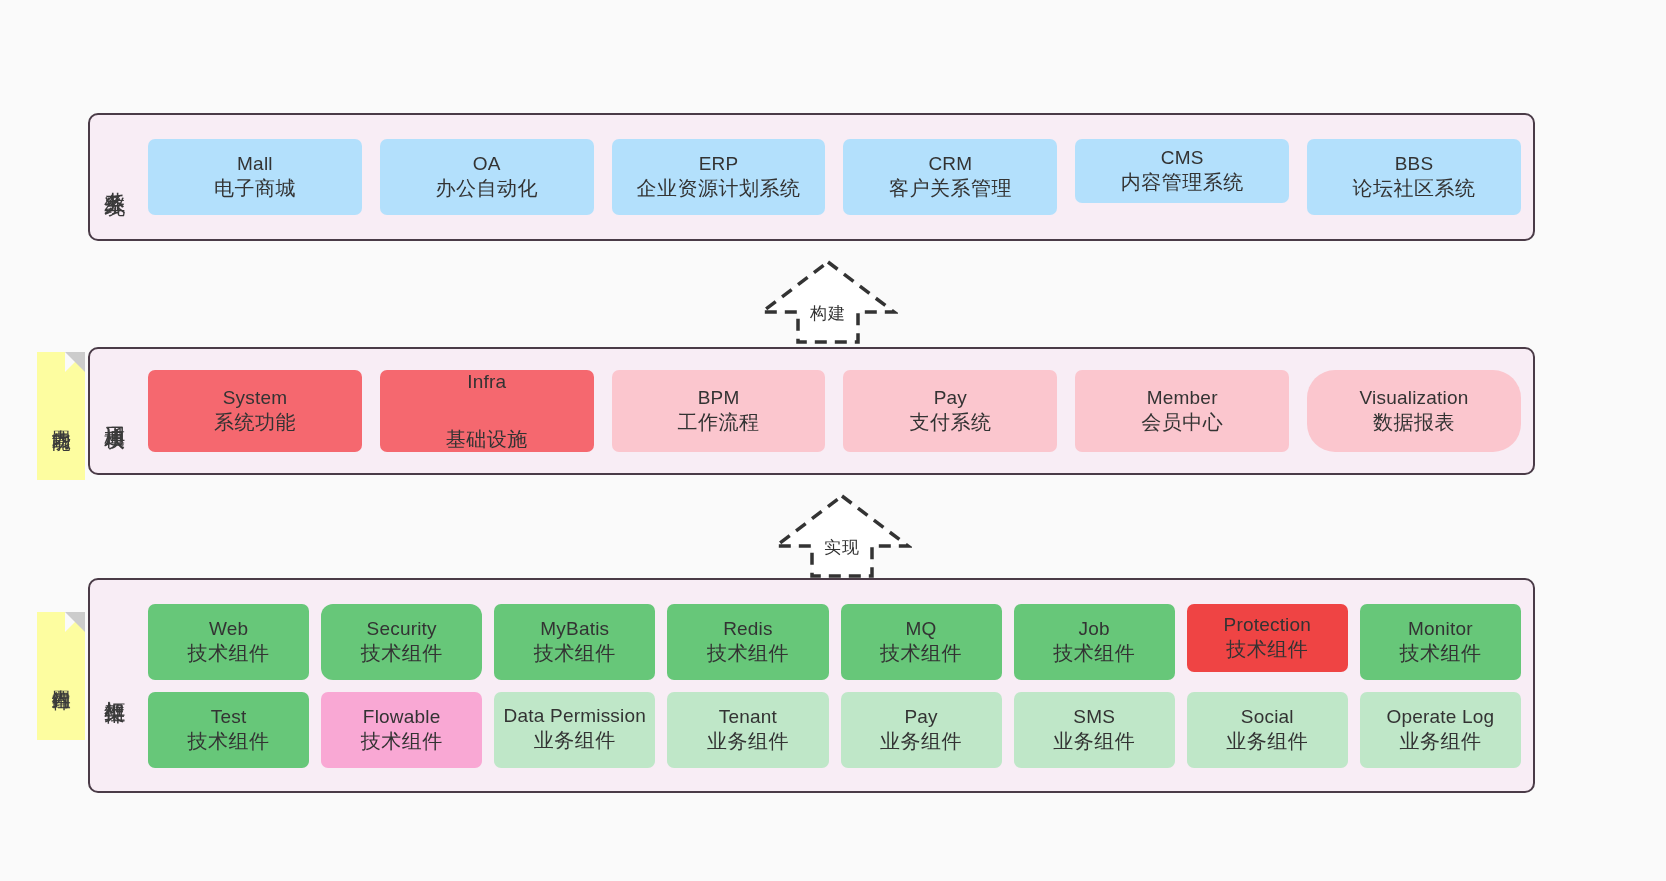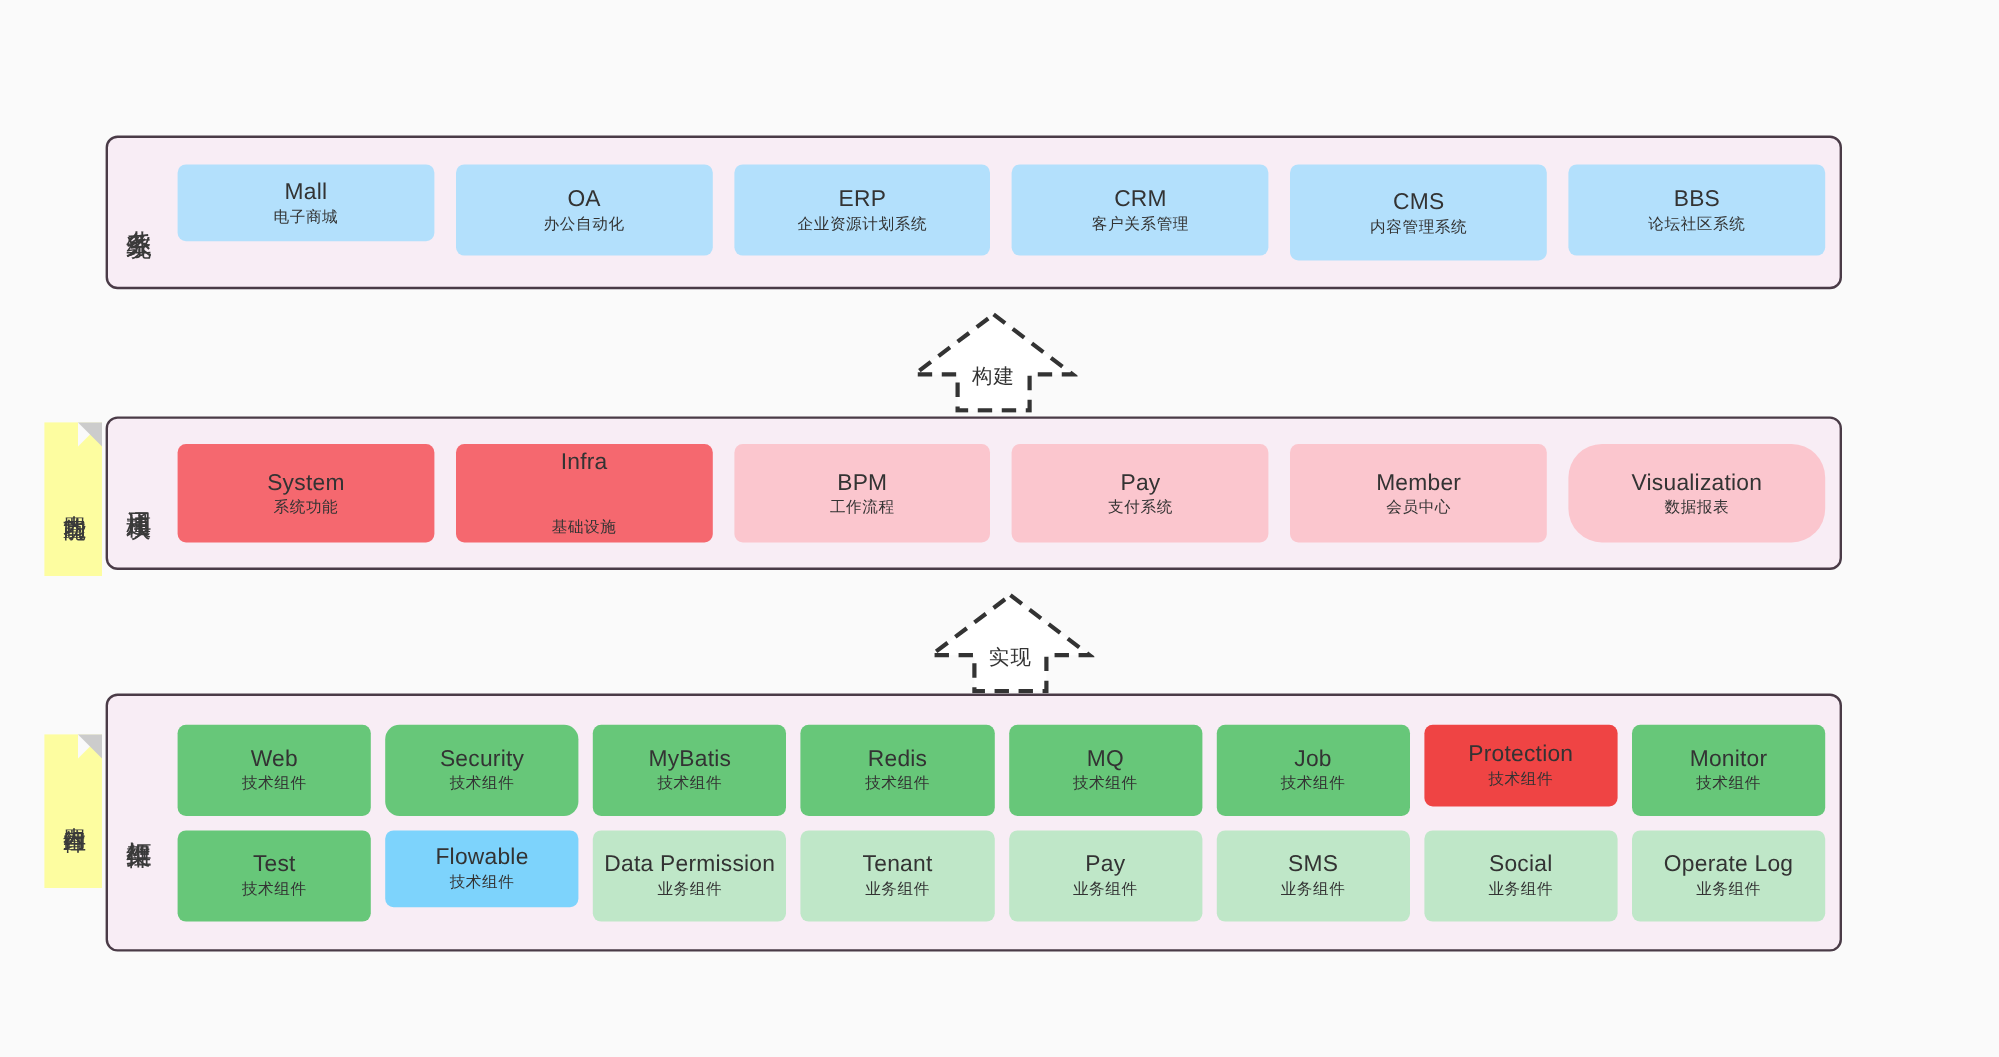--- a/index.html
+++ b/index.html
@@ -80,21 +80,21 @@
     box-sizing: border-box;
     line-height: 1.28;
     color: #333333;
   }
   .card .en {
     font-size: 19px;
     letter-spacing: .2px;
     white-space: nowrap;
   }
   .card .cn {
-    font-size: 13px;
+    font-size: 20px;
     letter-spacing: .5px;
     white-space: nowrap;
   }
   .card.wrap-en .en { white-space: normal; line-height: 1.2; }
 
   
   .note {
     position: absolute;
     background: #fdfda0;
     box-sizing: border-box;
@@ -149,37 +149,37 @@
 </style>
 </head>
 <body>
 
 <div id="canvas">
 
   <div class="layer" id="layer-business" style="left:88px; top:113px; width:1447px; height:128px;">
     <div class="layer-caption">业务系统</div>
     <div class="layer-body" style="padding:0 12px;">
       <div class="row" id="row-business" style="gap:18px;">
-          <div class="card" style="background: rgb(179, 224, 252); flex: 1 1 0px; height: 64px;">
+          <div class="card" style="background: rgb(179, 224, 252); flex: 1 1 0px; height: 76px;">
             <div class="en">Mall</div>
             <div class="cn">电子商城</div>
           </div>
           <div class="card" style="background: rgb(179, 224, 252); flex: 1 1 0px; height: 76px;">
             <div class="en">OA</div>
             <div class="cn">办公自动化</div>
           </div>
           <div class="card" style="background: rgb(179, 224, 252); flex: 1 1 0px; height: 76px;">
             <div class="en">ERP</div>
             <div class="cn">企业资源计划系统</div>
           </div>
           <div class="card" style="background: rgb(179, 224, 252); flex: 1 1 0px; height: 76px;">
             <div class="en">CRM</div>
             <div class="cn">客户关系管理</div>
           </div>
-          <div class="card" style="background: rgb(179, 224, 252); flex: 1 1 0px; height: 80px;">
+          <div class="card" style="background: rgb(179, 224, 252); flex: 1 1 0px; height: 64px;">
             <div class="en">CMS</div>
             <div class="cn">内容管理系统</div>
           </div>
           <div class="card" style="background: rgb(179, 224, 252); flex: 1 1 0px; height: 76px;">
             <div class="en">BBS</div>
             <div class="cn">论坛社区系统</div>
           </div>
         </div>
     </div>
   </div>
@@ -278,21 +278,21 @@
             <div class="card" style="background: rgb(103, 199, 121); flex: 1 1 0px; height: 76px;">
               <div class="en">Monitor</div>
               <div class="cn">技术组件</div>
             </div>
           </div>
         <div class="row" id="row-fw-1" style="gap:12px;">
             <div class="card" style="background: rgb(103, 199, 121); flex: 1 1 0px; height: 76px;">
               <div class="en">Test</div>
               <div class="cn">技术组件</div>
             </div>
-            <div class="card" style="background: #7dd3fc; flex: 1 1 0px; height: 64px;">
+            <div class="card" style="background: #f9a8d4; flex: 1 1 0px; height: 76px;">
               <div class="en">Flowable</div>
               <div class="cn">技术组件</div>
             </div>
             <div class="card wrap-en" style="background: rgb(191, 231, 200); flex: 1 1 0px; height: 76px;">
               <div class="en">Data Permission</div>
               <div class="cn">业务组件</div>
             </div>
             <div class="card" style="background: rgb(191, 231, 200); flex: 1 1 0px; height: 76px;">
               <div class="en">Tenant</div>
               <div class="cn">业务组件</div>

